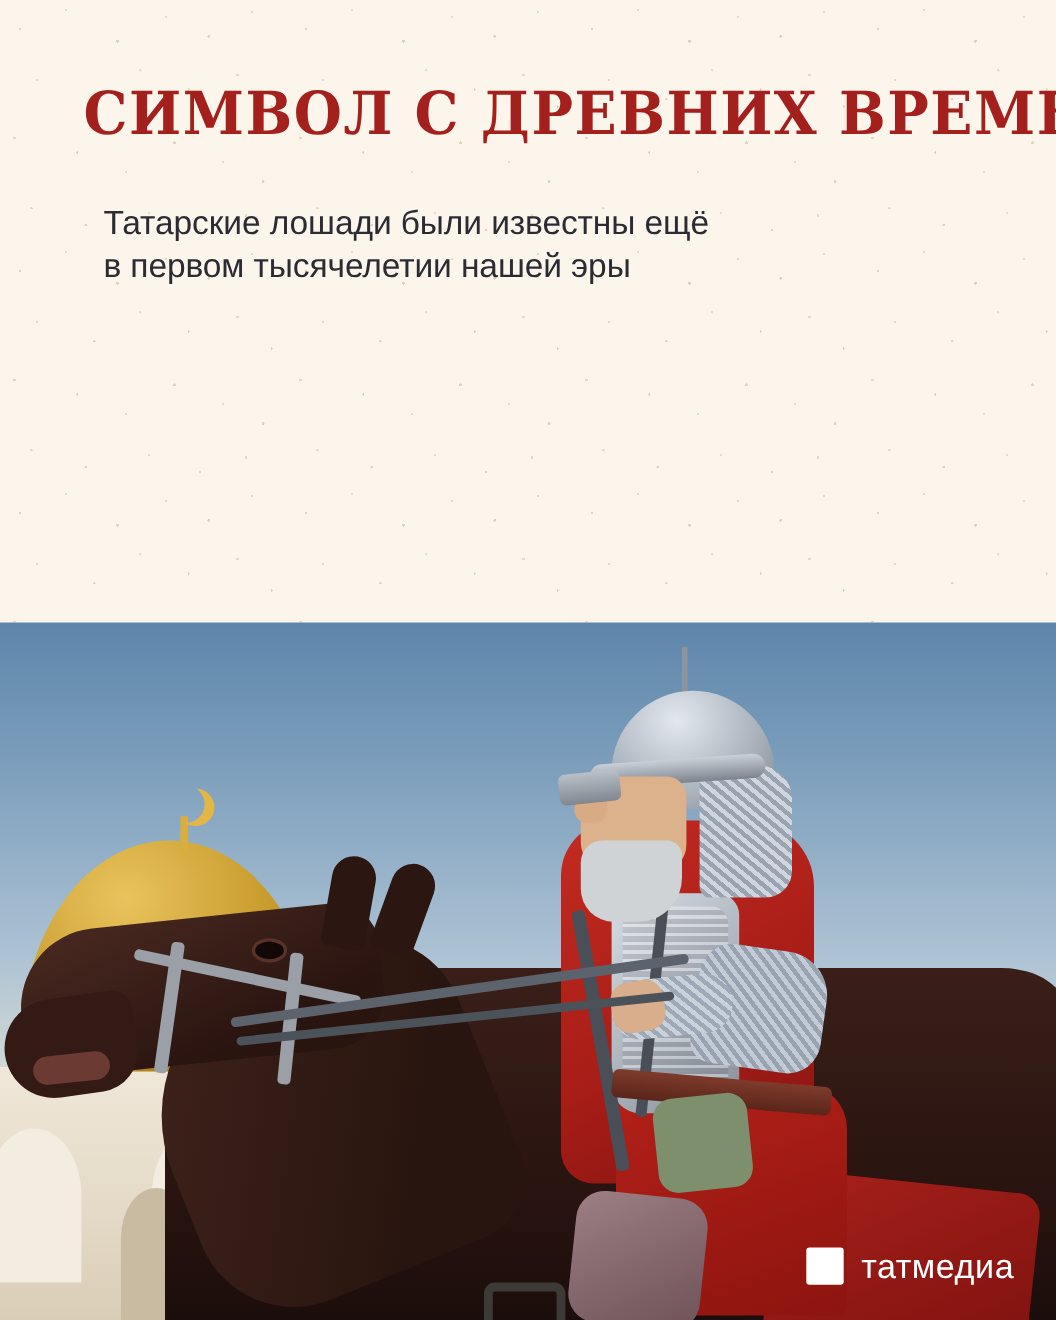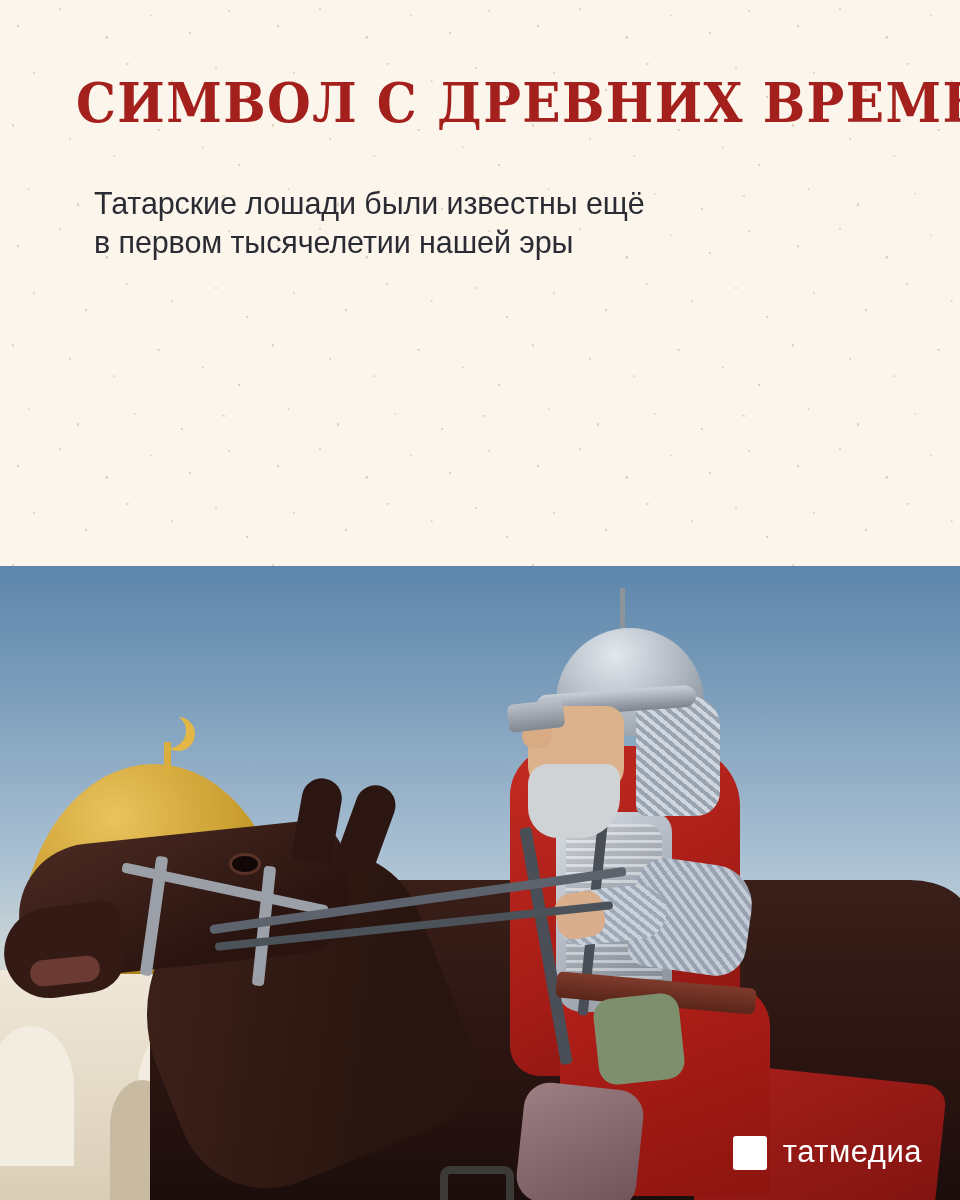--- a/index.html
+++ b/index.html
@@ -508,21 +508,21 @@
     background: #2f3337;
     opacity: .85;
   }
 
   
   .logo {
     position: absolute;
     right: 38px;
     bottom: 30px;
     display: flex;
-    align-items: flex-end;
+    align-items: flex-start;
     gap: 16px;
   }
   .logo-mark {
     width: 34px;
     height: 34px;
     background: #ffffff;
     border-radius: 3px;
   }
   .logo-text {
     color: #ffffff;

